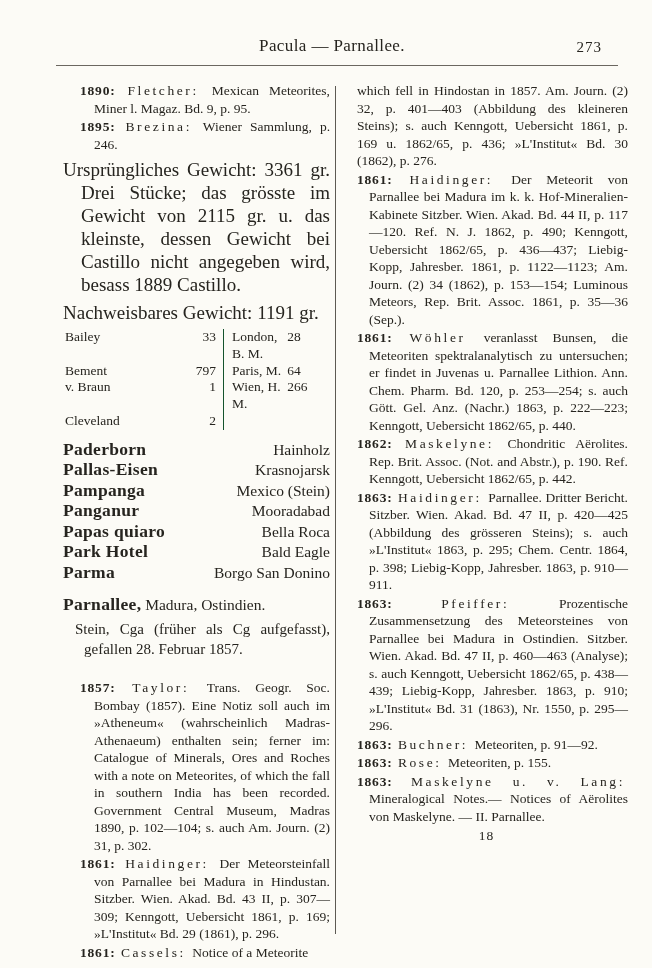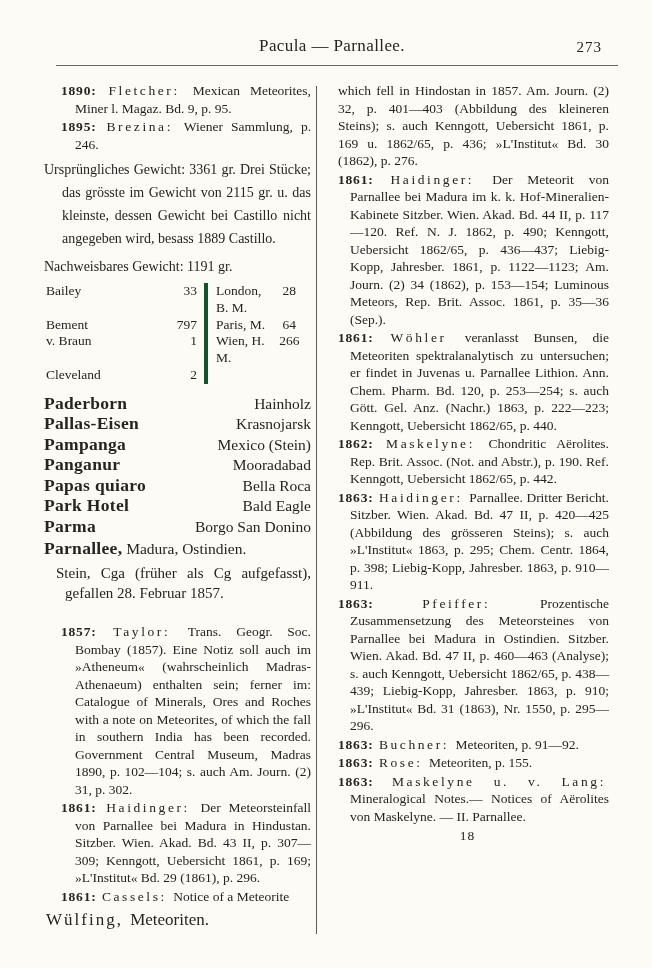--- a/index.html
+++ b/index.html
@@ -7,51 +7,51 @@
     position:relative; width:652px; height:968px; margin:0 auto;
     background:#fcfbf6; color:#26241f; overflow:hidden;
     font-family:"Liberation Serif", serif;
   }
   
   .header { position:absolute; top:36px; left:46px; width:572px; height:26px; }
   .running-title { display:block; text-align:center; font-size:17px; letter-spacing:0.4px; }
   .page-number { position:absolute; right:16px; top:3px; font-size:15px; letter-spacing:1px; }
   .header-rule { position:absolute; top:65px; left:56px; width:562px; height:0; border-top:1.2px solid #6b6760; }
   
-  .columns { position:absolute; top:82px; left:44px; width:565px; height:870px; display:flex; }
+  .columns { position:absolute; top:82px; left:63px; width:565px; height:870px; display:flex; }
   .col-left  { width:267px; }
   .col-rule  { width:1px; background:#5d5a53; margin:4px 0 18px 5px; }
   .col-right { flex:1; padding-left:9px; }
   
   .entry {
     margin:0 0 1px 0; font-size:13.5px; line-height:17.5px;
     text-align:justify; padding-left:31px; text-indent:-14px;
   }
   .col-right .entry { padding-left:24px; text-indent:-12px; }
   .year   { font-weight:600; letter-spacing:0.8px; }
   .author { letter-spacing:2.6px; margin:0 3px 0 2px; }
   
   .weight-para {
-    margin:5px 0 0 0; font-size:14px; line-height:23px;
+    margin:5px 0 0 0; font-size:19px; line-height:23px;
     text-align:justify; padding-left:18px; text-indent:-18px;
   }
   
   .wtable { display:table; width:99%; margin:5px 0 4px 2px; font-size:13.5px; line-height:16.8px; }
   .wrow  { display:table-row; }
   .wcell { display:table-cell; padding:0; }
   .c-name-l { width:96px; }
-  .c-val-l  { width:55px; text-align:right; padding-right:7px; border-right:4px solid #14532d; }
+  .c-val-l  { width:55px; text-align:right; padding-right:7px; border-right:1px solid #14532d; }
   .c-name-r { padding-left:8px; }
-  .c-val-r  { width:42px; text-align:center; }
+  .c-val-r  { width:42px; text-align:left; }
   
   .xref-list { margin-top:9px; }
   .xref-row { display:flex; justify-content:space-between; align-items:baseline; height:20.5px; }
   .xname { font-size:17.5px; font-weight:700; letter-spacing:0.3px; white-space:nowrap; }
   .xval  { font-size:15.5px; white-space:nowrap; }
-  .headword-line { margin-top:2px; height:22px; font-size:15.5px; }
+  .headword-line { margin-top:12px; height:22px; font-size:15.5px; }
   .headword-line .xname { font-size:17.5px; }
   
   .class-para {
     margin:4px 0 20px 0; font-size:15px; line-height:19.5px;
     text-align:justify; padding-left:21px; text-indent:-9px;
   }
   
   .footnote { margin:5px 0 0 2px; font-size:17px; }
   .fn-author { letter-spacing:2px; }
   .fn-work { margin-left:3px; }

